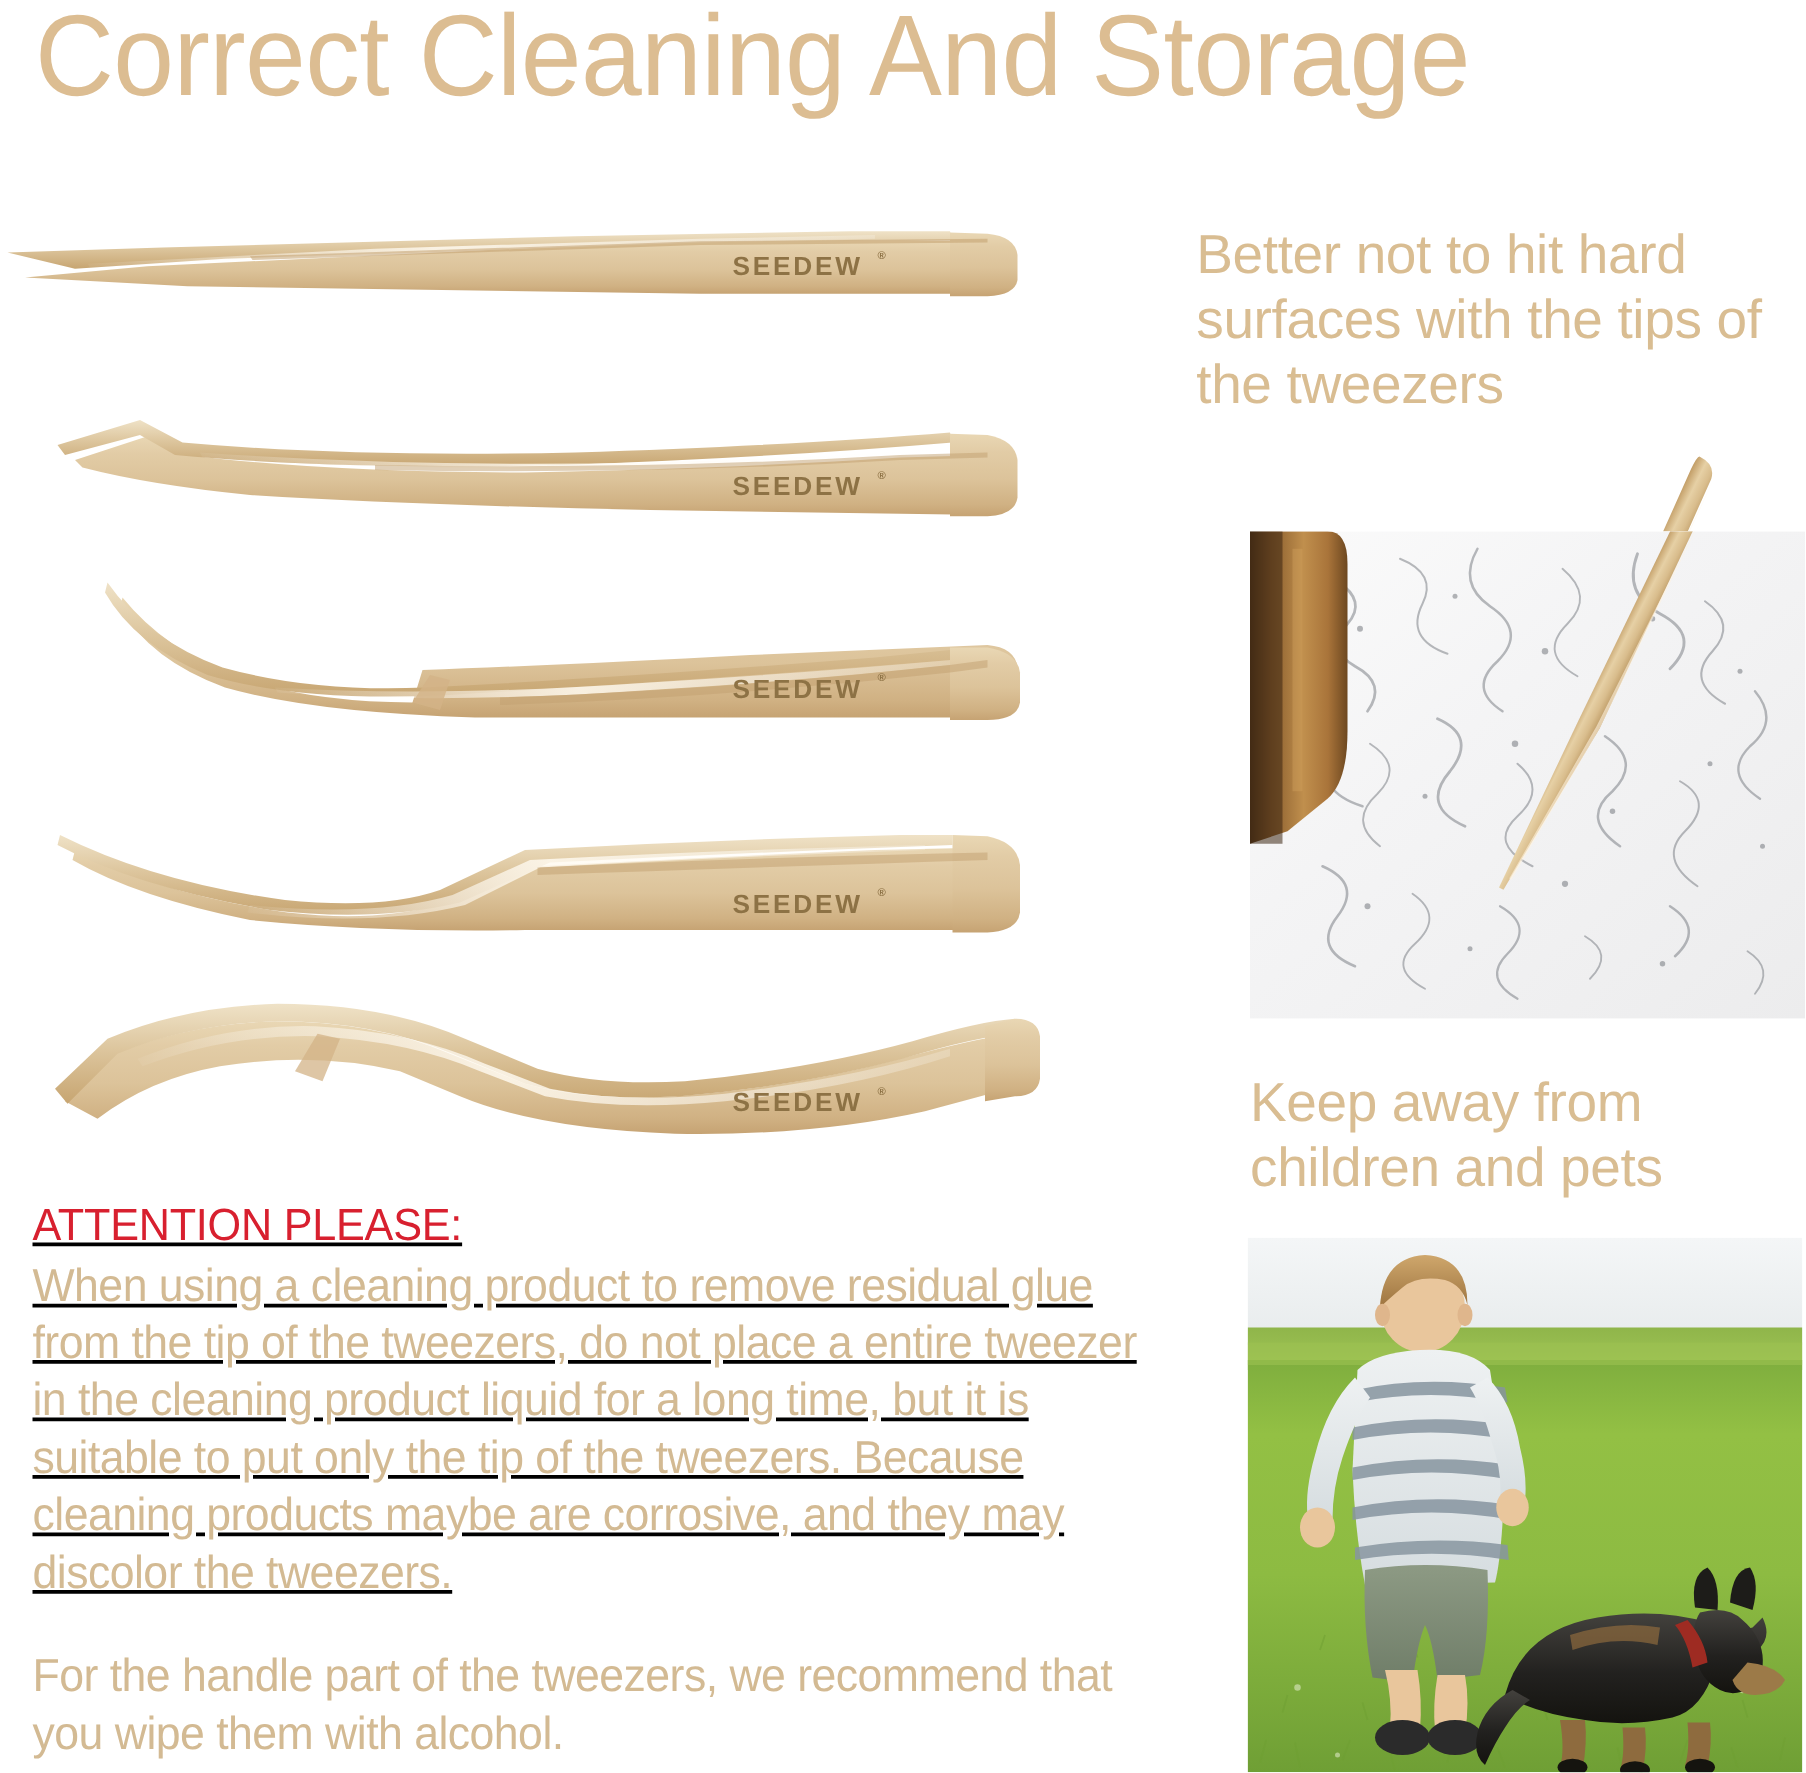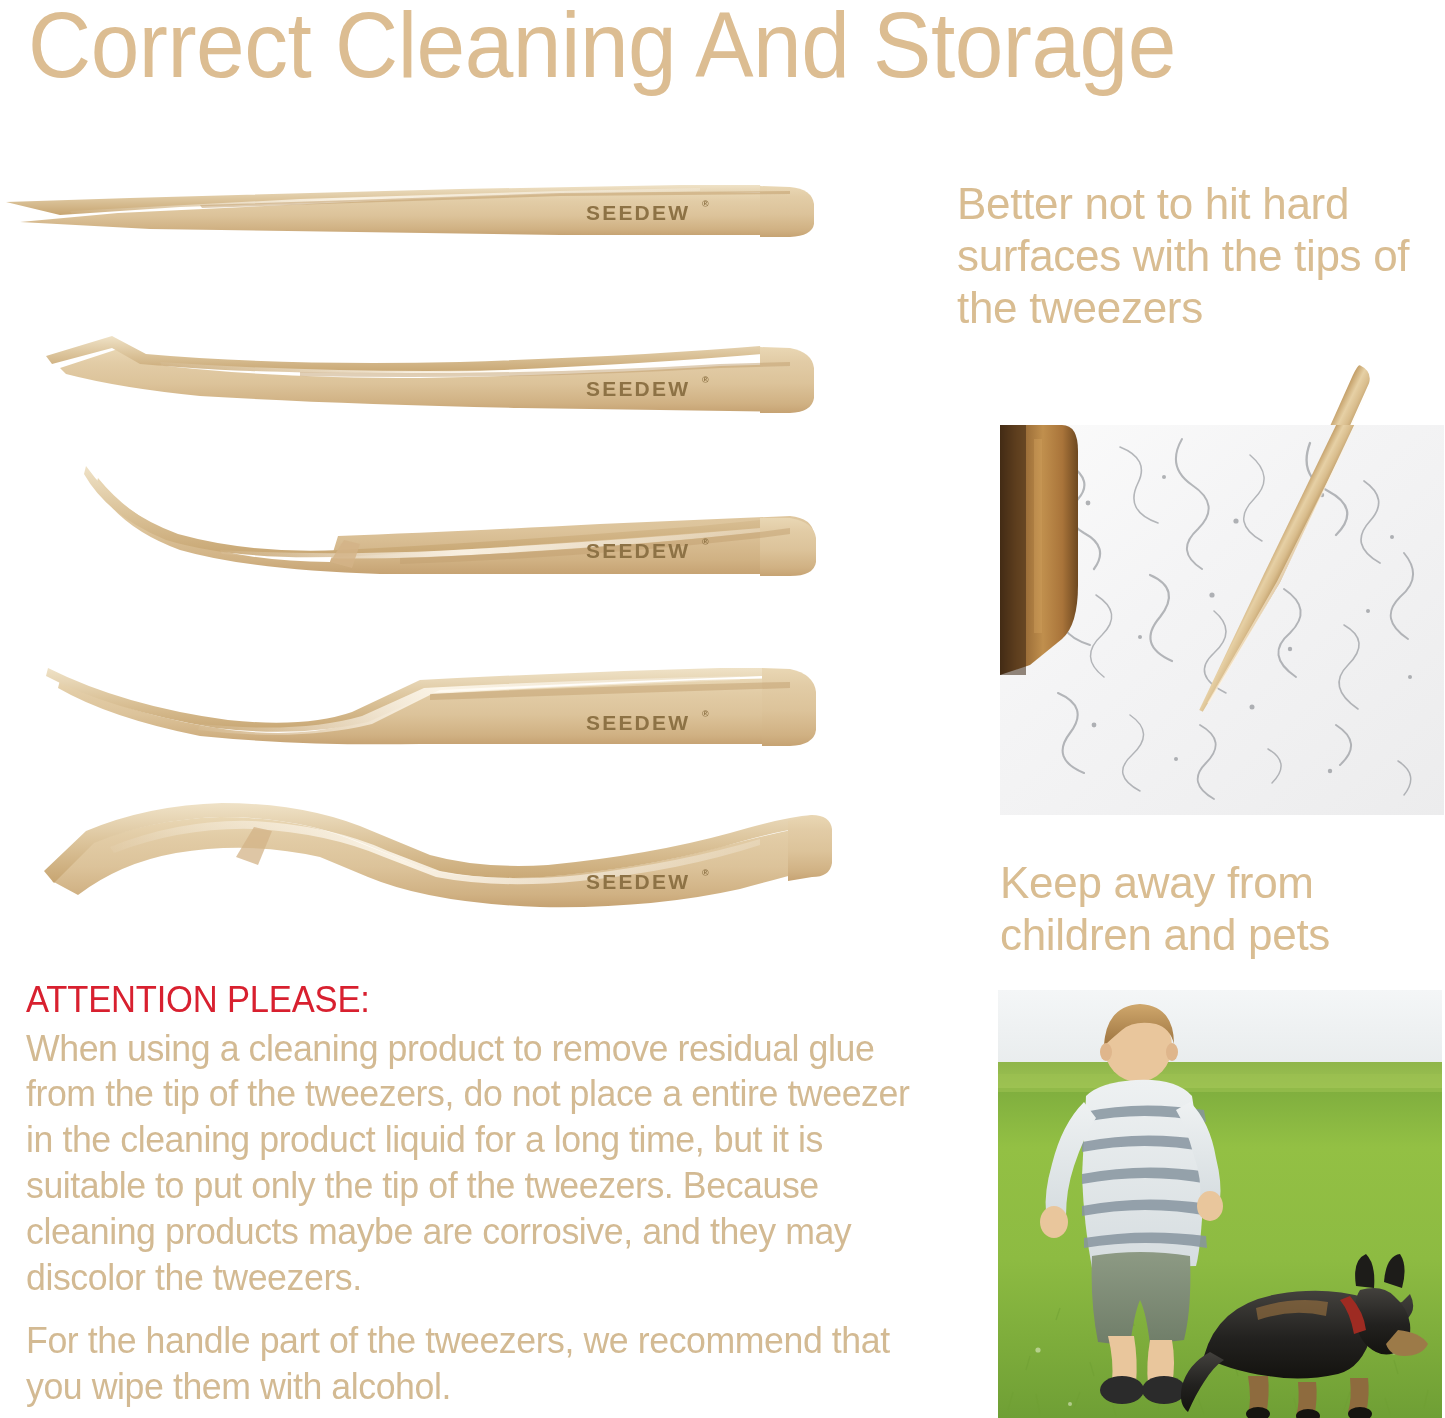--- a/index.html
+++ b/index.html
@@ -106,22 +106,23 @@
     width: 300px;
     height: 380px;
     pointer-events: none;
   }
   #marble-tweezer svg { display: block; overflow: visible; }
 
   
   #attention-block {
     position: absolute;
     left: 26px;
-    top: 980px;
+    top: 960px;
     width: 950px;
+    text-decoration: underline;
   }
   .attention-heading {
     font-family: "Liberation Sans", sans-serif;
     font-size: 36px;
     font-weight: 400;
     color: #d8202f;
     letter-spacing: -0.2px;
     line-height: 1.1;
     transform: scaleX(0.96);
     transform-origin: left top;

